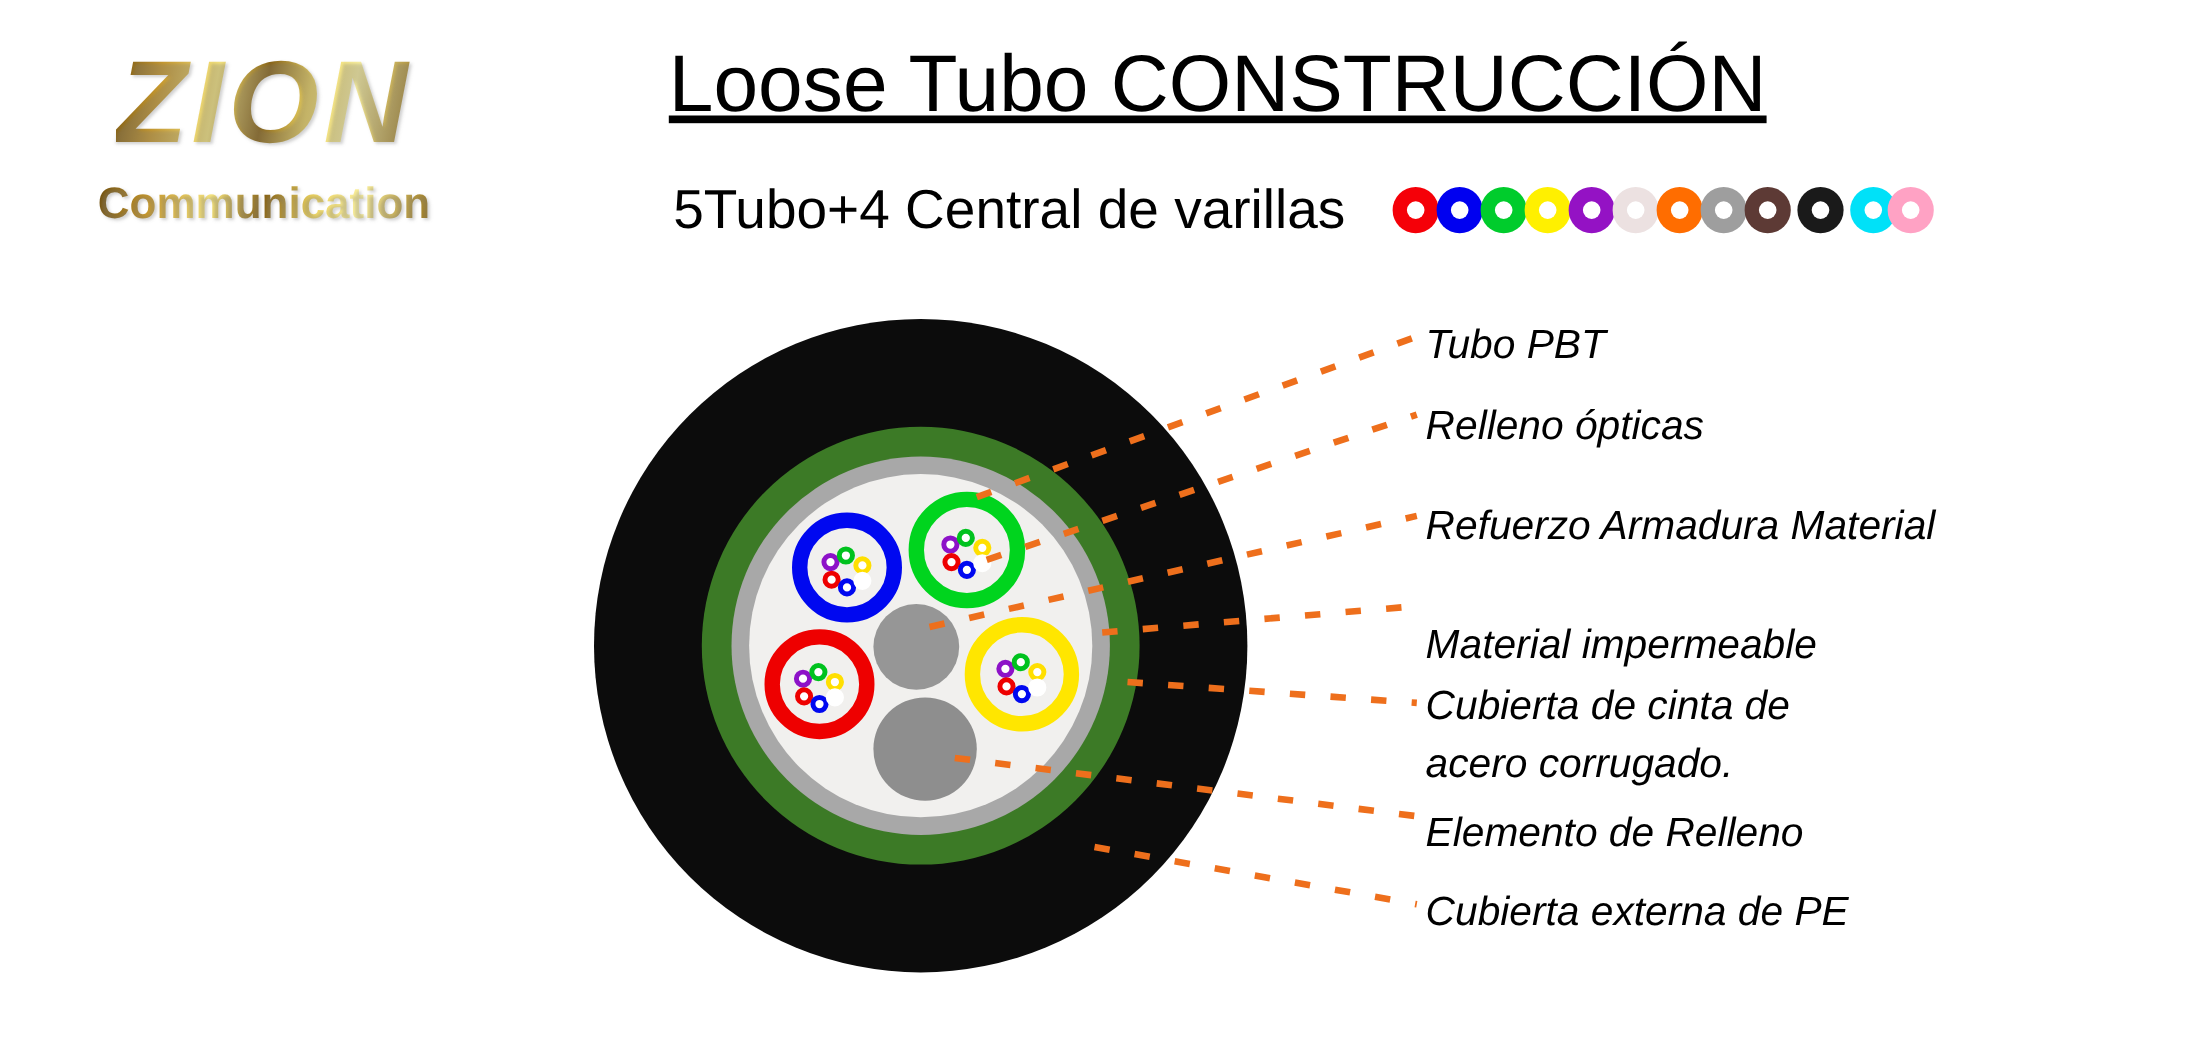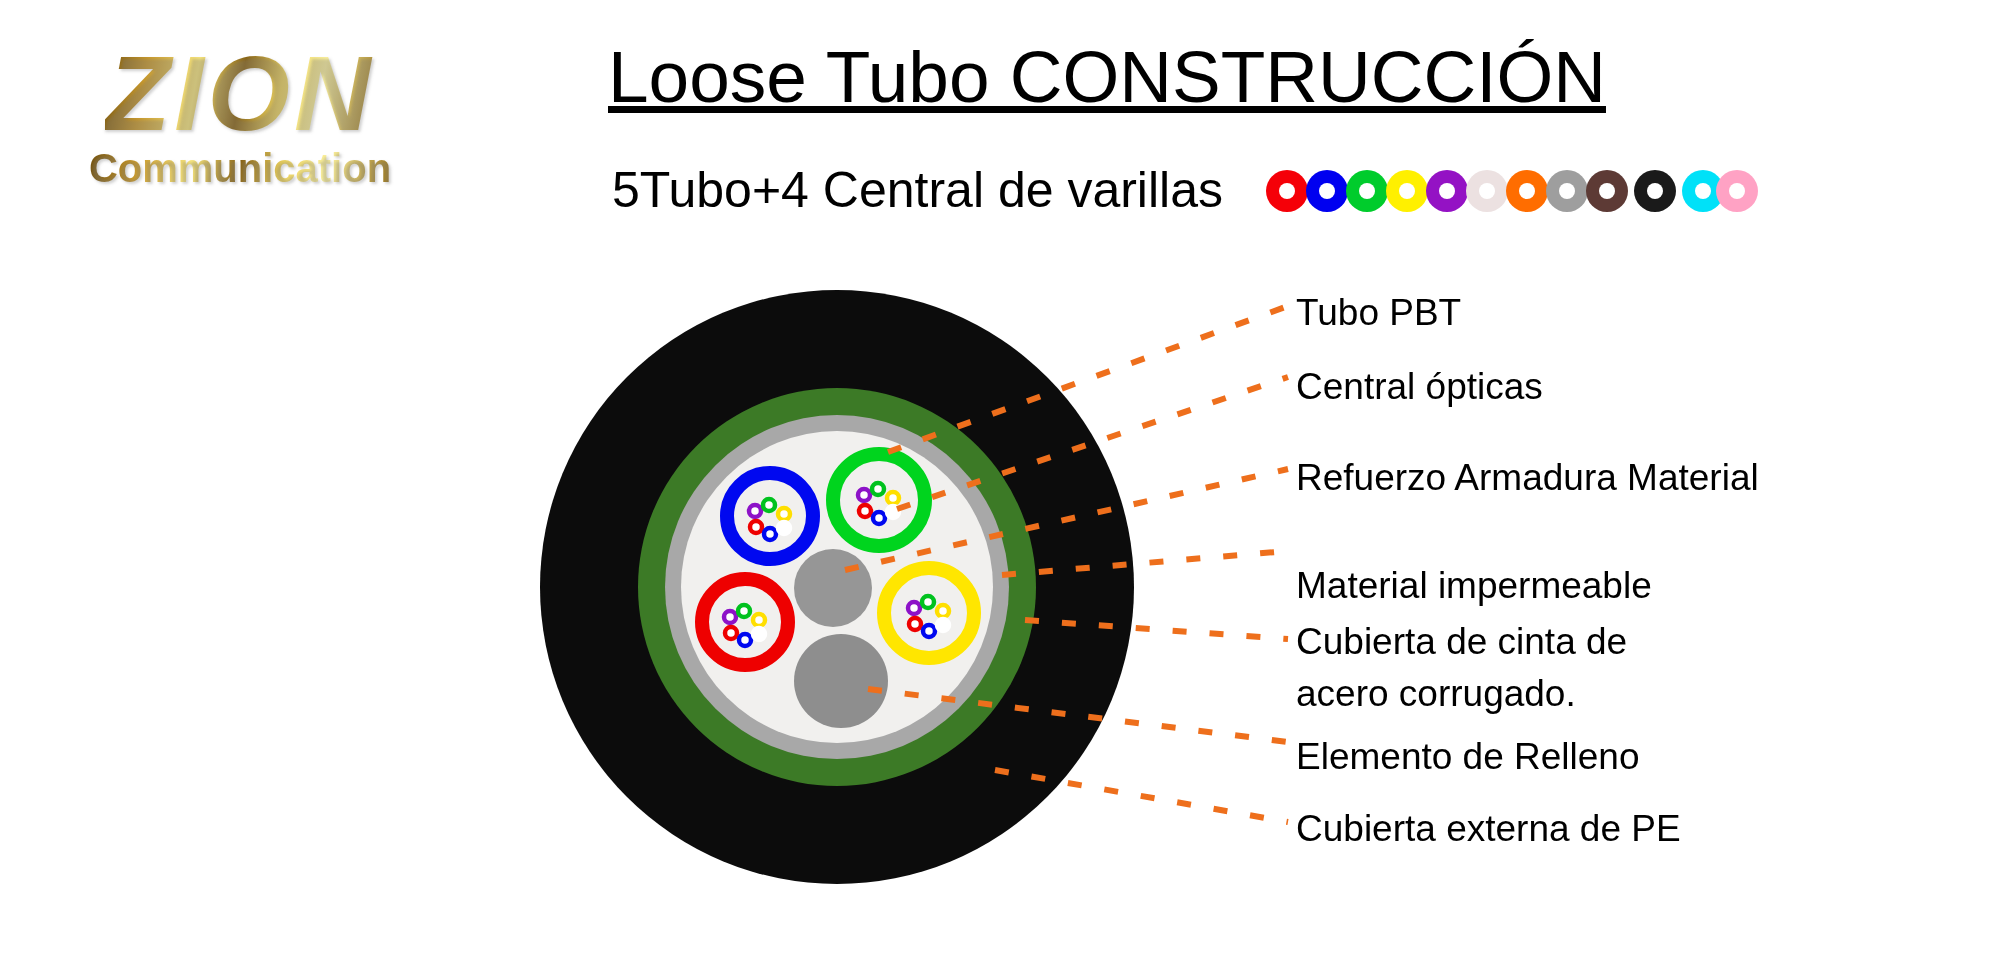--- a/index.html
+++ b/index.html
@@ -9,34 +9,34 @@
   }
   
   .logo{position:absolute;left:78px;top:40px;width:324px;text-align:center;}
   .gold{
     display:inline-block;
     background:linear-gradient(100deg,#6e4e0e 0%,#c9992a 16%,#f9e77e 34%,#8a6414 50%,#edd35e 64%,#fdf3a0 78%,#9a7418 100%);
     -webkit-background-clip:text;background-clip:text;color:transparent;
     text-shadow:2px 2px 3px rgba(120,120,120,0.35);
   }
   .logo-brand{font-size:106px;line-height:1.0;font-weight:bold;font-style:italic;letter-spacing:4px;}
-  .logo-sub{font-size:40px;line-height:1.0;font-weight:bold;letter-spacing:0px;margin-top:2px;}
+  .logo-sub{font-size:40px;line-height:1.0;font-weight:bold;letter-spacing:0px;margin-top:19px;}
   
   .title{position:absolute;left:608px;top:35px;font-size:73px;line-height:1.15;white-space:nowrap;text-decoration:underline;}
   .subtitle{position:absolute;left:612px;top:162px;font-size:50px;line-height:1.15;white-space:nowrap;}
   
   .legend{position:absolute;left:1266px;top:170px;display:flex;align-items:center;}
   .legend-dot{width:42px;height:42px;border-radius:50%;position:relative;flex:none;margin-left:-2px;}
   .legend-dot:first-child{margin-left:0;}
   .legend-dot.gap{margin-left:6px;}
   .legend-dot.tight{margin-left:-8px;}
   .legend-dot .hole{position:absolute;left:13px;top:13px;width:16px;height:16px;border-radius:50%;background:#ffffff;}
   
   .svg-layer{position:absolute;left:0;top:0;}
-  .label{position:absolute;left:1296px;font-size:37px;line-height:52px;white-space:pre-line;}
+  .label{position:absolute;left:1296px;font-size:37px;line-height:52px;white-space:pre-line;font-style:italic;}
   .l0{top:287px}.l1{top:361px}.l2{top:452px}.l3{top:560px}.l4{top:616px}.l5{top:731px}.l6{top:803px}
 </style>
 </head>
 <body>
 
 <div class="logo">
   <div><span class="gold logo-brand">ZION</span></div>
   <div><span class="gold logo-sub">Communication</span></div>
 </div>
 
@@ -139,19 +139,19 @@
     <line x1="897" y1="509" x2="1288" y2="377" stroke="#ee6f1c"></line>
     <line x1="845" y1="570" x2="1288" y2="469" stroke="#ee6f1c"></line>
     <line x1="1002" y1="575" x2="1288" y2="551" stroke="#ee6f1c"></line>
     <line x1="1025" y1="620" x2="1288" y2="639" stroke="#ee6f1c"></line>
     <line x1="868" y1="689" x2="1288" y2="742" stroke="#ee6f1c"></line>
     <line x1="995" y1="770" x2="1288" y2="822" stroke="#ee6f1c"></line>
   </g>
 </svg>
 
 <div class="label l0">Tubo PBT</div>
-<div class="label l1">Central ópticas</div>
+<div class="label l1">Relleno ópticas</div>
 <div class="label l2">Refuerzo Armadura Material</div>
 <div class="label l3">Material impermeable</div>
 <div class="label l4">Cubierta de cinta de
 acero corrugado.</div>
 <div class="label l5">Elemento de Relleno</div>
 <div class="label l6">Cubierta externa de PE</div>
 
 </body></html>

